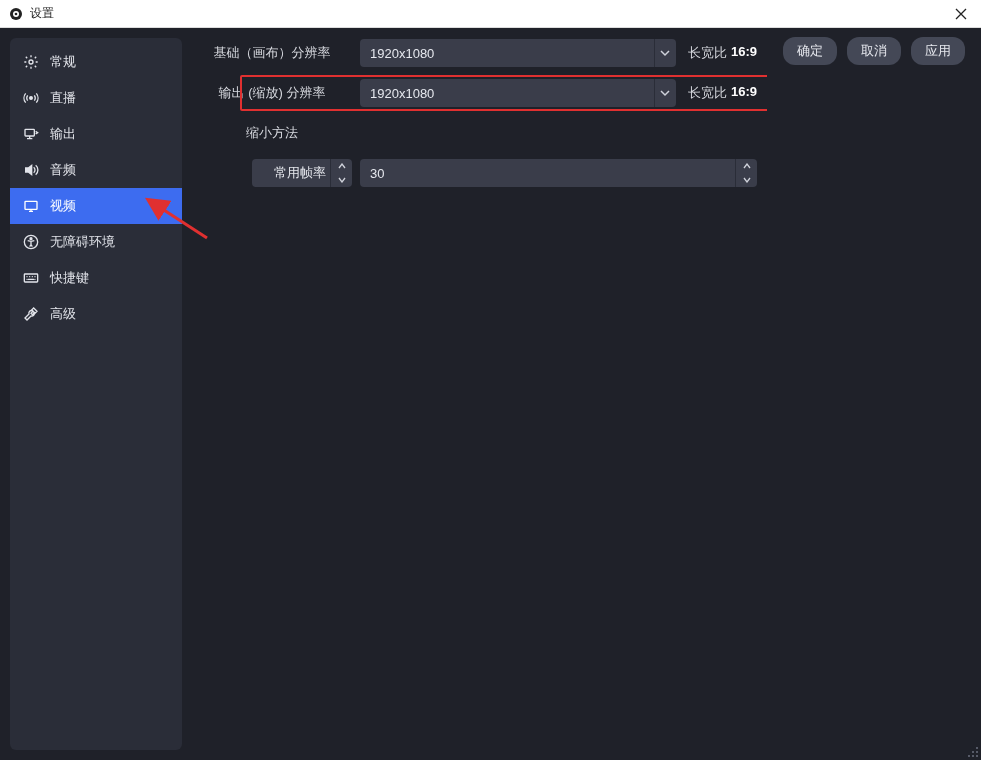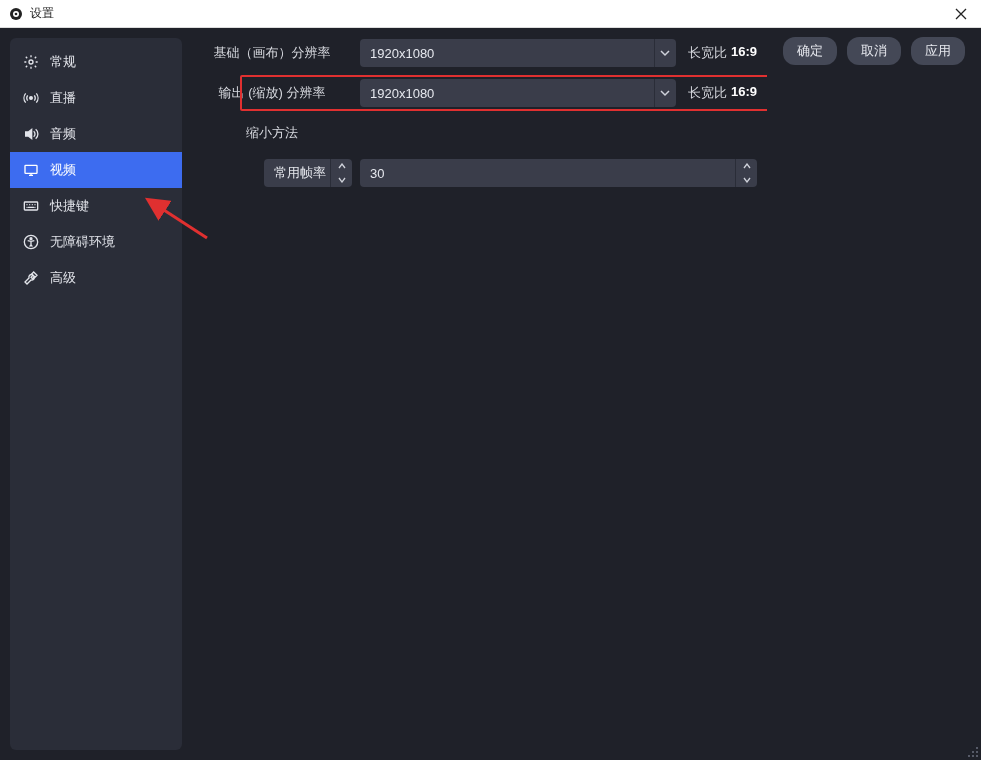--- a/index.html
+++ b/index.html
@@ -144,21 +144,21 @@
     gap: 4px;
     justify-content: space-between;
   }
   .aspect .ratio { font-weight: bold; color: #fff; }
   .select-mini {
     height: 28px;
     background: #3a3d4a;
     border-radius: 4px;
     display: flex;
     align-items: center;
-    padding-left: 10px;
+    padding-left: 22px;
     position: relative;
     cursor: pointer;
   }
   .select-mini .sel-text { color: #e6e8ee; font-size: 13px; padding-right: 26px; }
   .select-mini .spinner { position: absolute; right: 0; top: 0; border-left: 1px solid #2a2d38; }
   .disabled { color: #7c808c; }
   .highlight-box {
     position: absolute;
     border: 2px solid #e03030;
     pointer-events: none;
@@ -234,53 +234,62 @@
           <svg viewBox="0 0 24 24" fill="none" stroke="#e2e4ea" stroke-width="2">
               <circle cx="12" cy="12" r="2" fill="#e2e4ea"></circle>
               <path d="M7 8a7 7 0 000 8M17 8a7 7 0 010 8M4 5a11 11 0 000 14M20 5a11 11 0 010 14"></path>
             </svg>
         </span>
         <span>直播</span>
       </div>
       <div class="side-item">
         <span class="side-icon">
           <svg viewBox="0 0 24 24" fill="none" stroke="#e2e4ea" stroke-width="2">
+              <rect x="3" y="5" width="14" height="10" rx="1"></rect>
+              <path d="M10 15v4M6 19h8M19 8l3 2-3 2"></path>
+            </svg>
+        </span>
+        <span>输出</span>
+      </div>
+      <div class="side-item">
+        <span class="side-icon">
+          <svg viewBox="0 0 24 24" fill="none" stroke="#e2e4ea" stroke-width="2">
               <path d="M4 9v6h4l5 4V5L8 9H4z" fill="#e2e4ea"></path>
               <path d="M16 8a5 5 0 010 8M19 5a9 9 0 010 14"></path>
             </svg>
         </span>
         <span>音频</span>
       </div>
       <div class="side-item active">
         <span class="side-icon">
           <svg viewBox="0 0 24 24" fill="none" stroke="#fff" stroke-width="2">
               <rect x="3" y="5" width="18" height="12" rx="1"></rect>
               <path d="M9 20h6M12 17v3"></path>
             </svg>
         </span>
         <span>视频</span>
       </div>
       <div class="side-item">
         <span class="side-icon">
           <svg viewBox="0 0 24 24" fill="none" stroke="#e2e4ea" stroke-width="2">
-              <rect x="2" y="6" width="20" height="12" rx="1"></rect>
-              <path d="M6 10h0M10 10h0M14 10h0M18 10h0M6 14h0M8 14h8M18 14h0" stroke-linecap="round"></path>
-            </svg>
-        </span>
-        <span>快捷键</span>
-      </div>
-      <div class="side-item">
-        <span class="side-icon">
-          <svg viewBox="0 0 24 24" fill="none" stroke="#e2e4ea" stroke-width="2">
               <circle cx="12" cy="12" r="10"></circle>
               <circle cx="12" cy="7" r="1.5" fill="#e2e4ea"></circle>
               <path d="M7 10l5 1 5-1M12 11v5M10 19l2-3 2 3"></path>
             </svg>
         </span>
         <span>无障碍环境</span>
+      </div>
+      <div class="side-item">
+        <span class="side-icon">
+          <svg viewBox="0 0 24 24" fill="none" stroke="#e2e4ea" stroke-width="2">
+              <rect x="2" y="6" width="20" height="12" rx="1"></rect>
+              <path d="M6 10h0M10 10h0M14 10h0M18 10h0M6 14h0M8 14h8M18 14h0" stroke-linecap="round"></path>
+            </svg>
+        </span>
+        <span>快捷键</span>
       </div>
       <div class="side-item">
         <span class="side-icon">
           <svg viewBox="0 0 24 24" fill="none" stroke="#e2e4ea" stroke-width="2">
               <path d="M14 7a4 4 0 00-5 5l-6 6 3 3 6-6a4 4 0 005-5l-3 3-2-2 3-3z"></path>
               <path d="M16 3l5 5-3 3-5-5z"></path>
             </svg>
         </span>
         <span>高级</span>
       </div>

